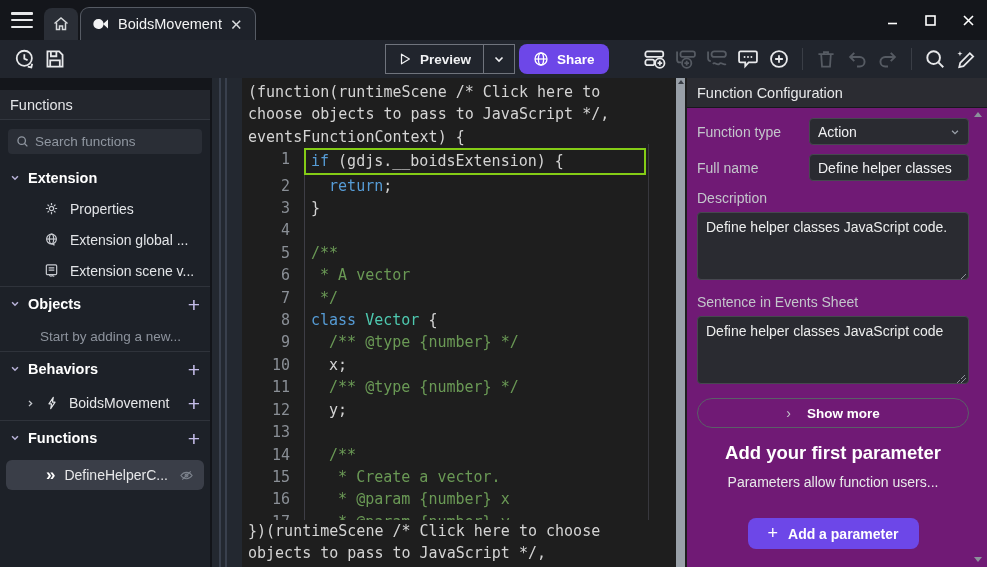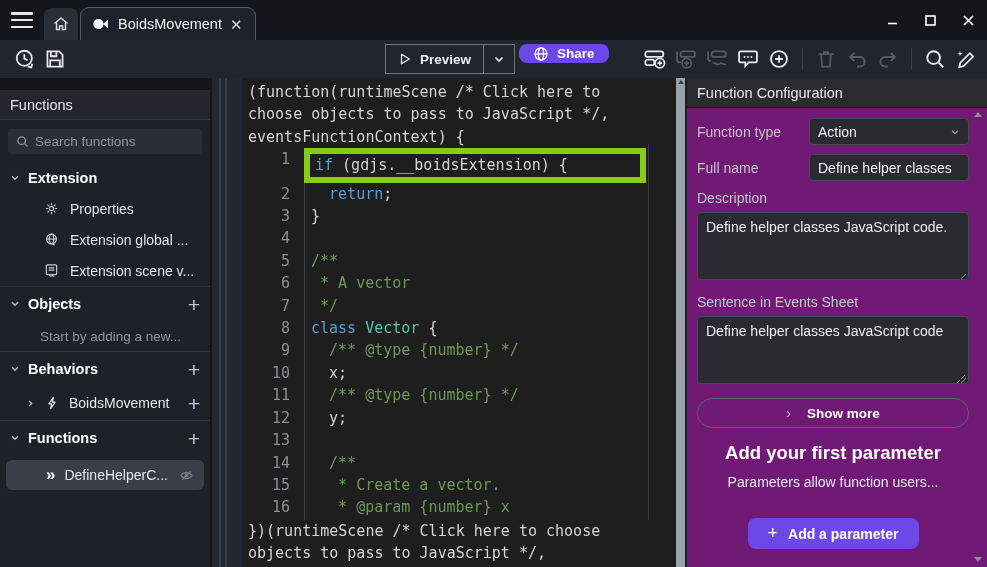--- a/index.html
+++ b/index.html
@@ -23,21 +23,21 @@
   .winbtn { width:38px; height:40px; display:flex; align-items:center; justify-content:center; color:#fff; }
 
   
   .toolbar { position:relative; height:38px; background:#21252d; }
   .tbicon { position:absolute; top:8px; width:22px; height:22px; color:#e8e9eb; }
   .btn-preview { position:absolute; left:385px; top:4px; height:30px; display:flex; align-items:center;
                  border:1px solid #70747d; border-radius:0; color:#f0f1f3; }
   .btn-preview .p-main { display:flex; align-items:center; gap:8px; padding:0 12px; font-weight:bold; font-size:13.5px; }
   .btn-preview .p-split { width:1px; align-self:stretch; background:#70747d; }
   .btn-preview .p-arrow { padding:0 9px; display:flex; }
-  .btn-share { position:absolute; left:519px; top:4px; height:19px; padding:0 14px;
+  .btn-share { position:absolute; left:519px; top:4px; height:30px; padding:0 14px;
                background:#6d47e8; border-radius:8px; display:flex; align-items:center; gap:8px;
                color:#fff; font-weight:bold; font-size:13.5px; }
   .tb-right { position:absolute; right:10px; top:8px; display:flex; align-items:center; gap:9px; }
   .tb-right .ic { width:22px; height:22px; color:#e8e9eb; cursor:pointer; }
   .tb-right .dim { color:#565b63; }
   .tb-sep { width:1px; height:22px; background:#3a3e46; margin:0 3px; }
 
   
   .main { display:flex; height:489px; }
 
@@ -73,21 +73,21 @@
   .egutter::before { left:7px; } .egutter::after { left:13px; }
 
   
   .editor { flex:1; background:#1e1e1e; position:relative; overflow:hidden;
             font-family:"DejaVu Sans Mono", monospace; font-size:15px; line-height:22.4px; cursor:text; }
   .ed-inner { padding-top:3px; }
   .hdr-line { padding-left:6px; color:#d4d4d4; white-space:pre; }
   .code-line { display:flex; white-space:pre; }
   .code-line .ln { width:62px; flex:none; text-align:right; padding-right:14px; color:#8a8f96; }
   .code-line .code { width:342px; flex:none; border-left:1px solid #3e3e46; padding-left:6px; }
-  .code-line.boxed .code { border:6px solid #84cc16; padding-left:5px; }
+  .code-line.boxed .code { border:2px solid #84cc16; padding-left:5px; }
   .pl { color:#d4d4d4; } .kw { color:#569cd6; } .ty { color:#4ec9b0; } .cm { color:#6a9955; }
   .ed-vline { position:absolute; left:406px; top:66px; height:378px; width:1px; background:#38383e; }
   .ed-scroll { position:absolute; left:434px; top:0; bottom:0; width:9px; background:#99a0a8; z-index:3; cursor:pointer; }
   .ed-scroll .up { position:absolute; top:2px; left:1.5px; width:0; height:0;
                    border-left:3px solid transparent; border-right:3px solid transparent; border-bottom:4px solid #3a3f46; }
   .ed-footer { position:absolute; left:0; right:9px; top:442px; height:60px; background:#1e1e1e;
                padding-left:6px; z-index:2; color:#d4d4d4; white-space:pre; }
 
   
   .rpanel { width:300px; flex:none; background:#701a75; position:relative; overflow:hidden; }

